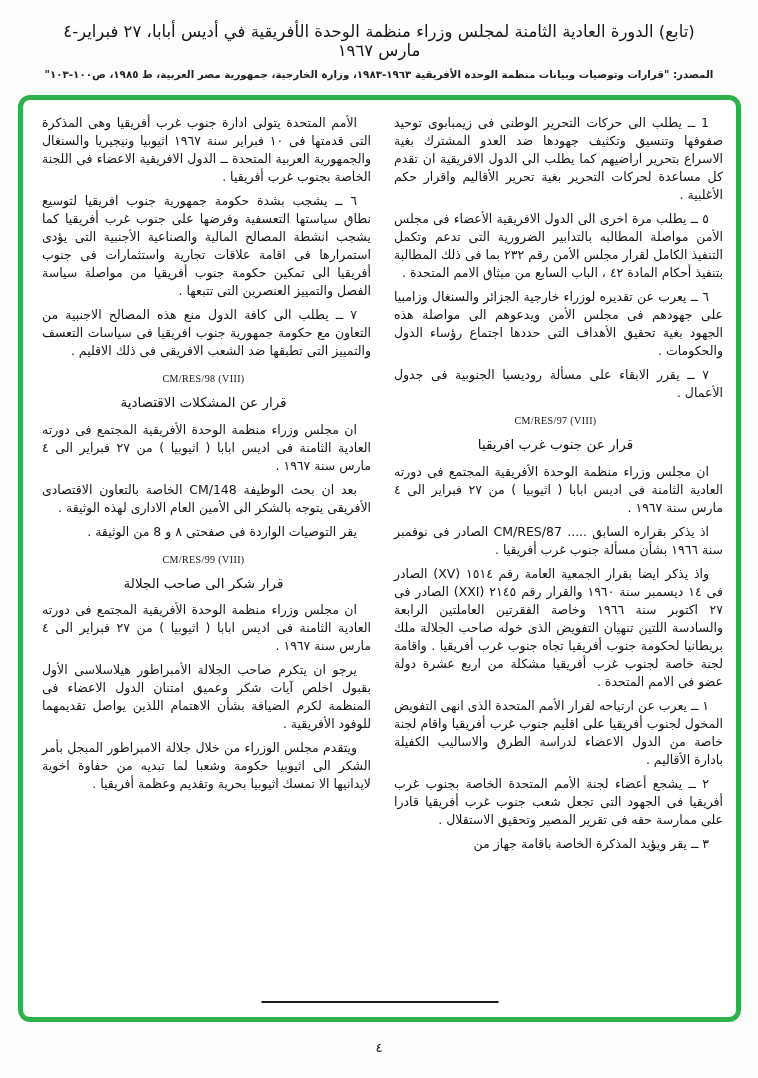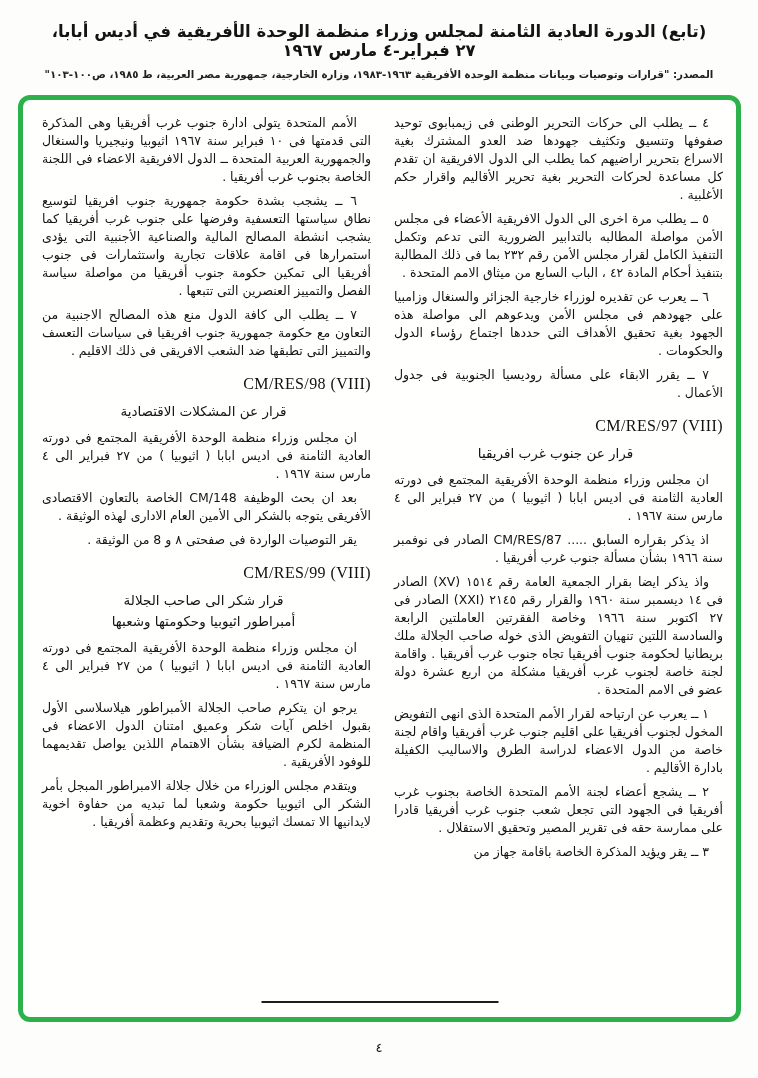--- a/index.html
+++ b/index.html
@@ -12,21 +12,21 @@
     overflow: hidden;
   }
   .page-header {
     position: absolute;
     top: 22px; left: 40px; right: 40px;
     direction: rtl;
     text-align: center;
   }
   .doc-title {
     font-size: 16.5px;
-    font-weight: bold;
+    font-weight: normal;
     letter-spacing: 0.2px;
   }
   .doc-source {
     margin-top: 8px;
     font-size: 10.3px;
     font-weight: bold;
     color: #222;
   }
   .green-frame {
     position: absolute;
@@ -51,23 +51,23 @@
     font-size: 12.5px;
     line-height: 1.44;
   }
   .para {
     margin-bottom: 6px;
     text-indent: 14px;
     margin-left: 6px;
   }
   .docref {
     direction: ltr;
-    text-align: right;
+    text-align: center;
     font-family: "Liberation Serif", serif;
-    font-size: 16px;
+    font-size: 10px;
     letter-spacing: 0.4px;
     margin: 12px 0 6px 0;
     color: #101010;
   }
   .res-title {
     text-align: center;
     font-weight: normal;
     font-size: 13.5px;
     margin: 2px 0 8px 0;
     line-height: 1.5;
@@ -93,21 +93,21 @@
 
 <div class="page-header">
   <div class="doc-title">(تابع) الدورة العادية الثامنة لمجلس وزراء منظمة الوحدة الأفريقية في أديس أبابا، ٢٧ فبراير-٤ مارس ١٩٦٧</div>
   <div class="doc-source">المصدر: "قرارات وتوصيات وبيانات منظمة الوحدة الأفريقية ١٩٦٣-١٩٨٣، وزارة الخارجية، جمهورية مصر العربية، ط ١٩٨٥، ص١٠٠-١٠٣"</div>
 </div>
 
 <div class="green-frame">
   <div class="frame-content">
 
     <div class="col">
-      <p class="para">٤ ــ يطلب الى حركات التحرير الوطنى فى زيمبابوى توحيد صفوفها وتنسيق وتكثيف جهودها ضد العدو المشترك بغية الاسراع بتحرير اراضيهم كما يطلب الى الدول الافريقية ان تقدم كل مساعدة لحركات التحرير بغية تحرير الأقاليم واقرار حكم الأغلبية .</p>
+      <p class="para">1 ــ يطلب الى حركات التحرير الوطنى فى زيمبابوى توحيد صفوفها وتنسيق وتكثيف جهودها ضد العدو المشترك بغية الاسراع بتحرير اراضيهم كما يطلب الى الدول الافريقية ان تقدم كل مساعدة لحركات التحرير بغية تحرير الأقاليم واقرار حكم الأغلبية .</p>
       <p class="para">٥ ــ يطلب مرة اخرى الى الدول الافريقية الأعضاء فى مجلس الأمن مواصلة المطالبه بالتدابير الضرورية التى تدعم وتكمل التنفيذ الكامل لقرار مجلس الأمن رقم ٢٣٢ بما فى ذلك المطالبة بتنفيذ أحكام المادة ٤٢ ، الباب السابع من ميثاق الامم المتحدة .</p>
       <p class="para">٦ ــ يعرب عن تقديره لوزراء خارجية الجزائر والسنغال وزامبيا على جهودهم فى مجلس الأمن ويدعوهم الى مواصلة هذه الجهود بغية تحقيق الأهداف التى حددها اجتماع رؤساء الدول والحكومات .</p>
       <p class="para">٧ ــ يقرر الابقاء على مسألة روديسيا الجنوبية فى جدول الأعمال .</p>
       <div class="docref">CM/RES/97 (VIII)</div>
       <div class="res-title">قرار عن جنوب غرب افريقيا</div>
       <p class="para">ان مجلس وزراء منظمة الوحدة الأفريقية المجتمع فى دورته العادية الثامنة فى اديس ابابا ( اثيوبيا ) من ٢٧ فبراير الى ٤ مارس سنة ١٩٦٧ .</p>
       <p class="para">اذ يذكر بقراره السابق ..... CM/RES/87 الصادر فى نوفمبر سنة ١٩٦٦ بشأن مسألة جنوب غرب أفريقيا .</p>
       <p class="para">واذ يذكر ايضا بقرار الجمعية العامة رقم ١٥١٤ (XV) الصادر فى ١٤ ديسمبر سنة ١٩٦٠ والقرار رقم ٢١٤٥ (XXI) الصادر فى ٢٧ اكتوبر سنة ١٩٦٦ وخاصة الفقرتين العاملتين الرابعة والسادسة اللتين تنهيان التفويض الذى خوله صاحب الجلالة ملك بريطانيا لحكومة جنوب أفريقيا تجاه جنوب غرب أفريقيا . واقامة لجنة خاصة لجنوب غرب أفريقيا مشكلة من اربع عشرة دولة عضو فى الامم المتحدة .</p>
       <p class="para">١ ــ يعرب عن ارتياحه لقرار الأمم المتحدة الذى انهى التفويض المخول لجنوب أفريقيا على اقليم جنوب غرب أفريقيا واقام لجنة خاصة من الدول الاعضاء لدراسة الطرق والاساليب الكفيلة بادارة الأقاليم .</p>
       <p class="para">٢ ــ يشجع أعضاء لجنة الأمم المتحدة الخاصة بجنوب غرب أفريقيا فى الجهود التى تجعل شعب جنوب غرب أفريقيا قادرا على ممارسة حقه فى تقرير المصير وتحقيق الاستقلال .</p>
@@ -119,21 +119,20 @@
       <p class="para">٦ ــ يشجب بشدة حكومة جمهورية جنوب افريقيا لتوسيع نطاق سياستها التعسفية وفرضها على جنوب غرب أفريقيا كما يشجب انشطة المصالح المالية والصناعية الأجنبية التى يؤدى استمرارها فى اقامة علاقات تجارية واستثمارات فى جنوب أفريقيا الى تمكين حكومة جنوب أفريقيا من مواصلة سياسة الفصل والتمييز العنصرين التى تتبعها .</p>
       <p class="para">٧ ــ يطلب الى كافة الدول منع هذه المصالح الاجنبية من التعاون مع حكومة جمهورية جنوب افريقيا فى سياسات التعسف والتمييز التى تطبقها ضد الشعب الافريقى فى ذلك الاقليم .</p>
       <div class="docref">CM/RES/98 (VIII)</div>
       <div class="res-title">قرار عن المشكلات الاقتصادية</div>
       <p class="para">ان مجلس وزراء منظمة الوحدة الأفريقية المجتمع فى دورته العادية الثامنة فى اديس ابابا ( اثيوبيا ) من ٢٧ فبراير الى ٤ مارس سنة ١٩٦٧ .</p>
       <p class="para">بعد ان بحث الوظيفة CM/148 الخاصة بالتعاون الاقتصادى الأفريقى يتوجه بالشكر الى الأمين العام الادارى لهذه الوثيقة .</p>
       <p class="para">يقر التوصيات الواردة فى صفحتى ٨ و 8 من الوثيقة .</p>
       <div class="docref">CM/RES/99 (VIII)</div>
       <div class="res-title">
         <span>قرار شكر الى صاحب الجلالة</span><br>
-        <span>أمبراطور اثيوبيا وحكومتها وشعبها</span>
       </div>
       <p class="para">ان مجلس وزراء منظمة الوحدة الأفريقية المجتمع فى دورته العادية الثامنة فى اديس ابابا ( اثيوبيا ) من ٢٧ فبراير الى ٤ مارس سنة ١٩٦٧ .</p>
       <p class="para">يرجو ان يتكرم صاحب الجلالة الأمبراطور هيلاسلاسى الأول بقبول اخلص آيات شكر وعميق امتنان الدول الاعضاء فى المنظمة لكرم الضيافة بشأن الاهتمام اللذين يواصل تقديمهما للوفود الأفريقية .</p>
       <p class="para">ويتقدم مجلس الوزراء من خلال جلالة الامبراطور المبجل بأمر الشكر الى اثيوبيا حكومة وشعبا لما تبديه من حفاوة اخوية لايدانيها الا تمسك اثيوبيا بحرية وتقديم وعظمة أفريقيا .</p>
     </div>
 
   </div>
   <div class="end-rule"></div>
 </div>
 

